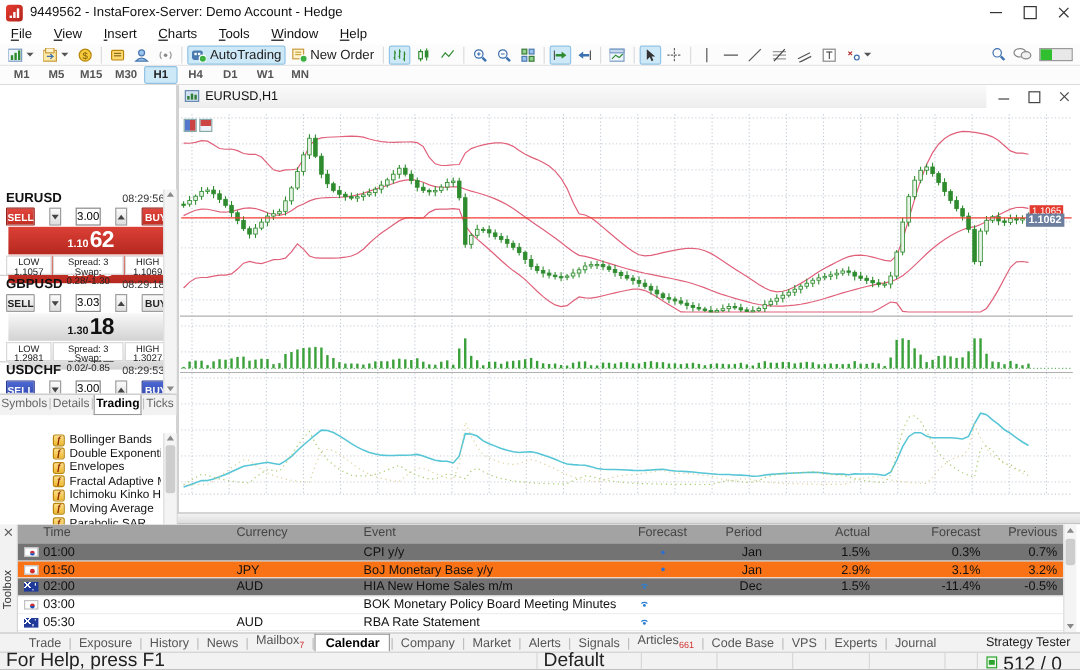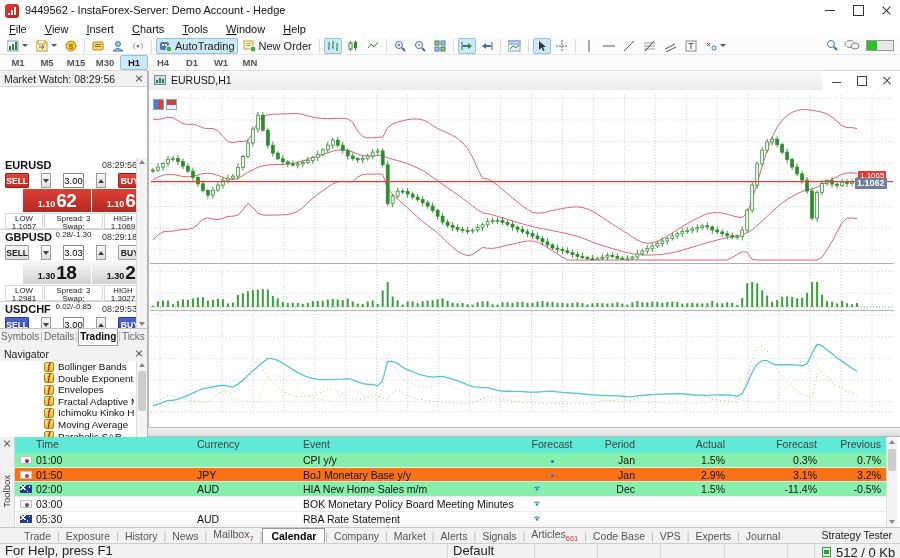--- a/index.html
+++ b/index.html
@@ -45,21 +45,21 @@
   .mw-block{position:relative;width:147px;height:72px;border-bottom:1px solid #cfcfcf;box-sizing:border-box;}
   .mw-rowA{position:absolute;left:0;top:0;width:100%;height:14px;}
   .mw-name{position:absolute;left:5px;top:1px;font-size:11px;font-weight:bold;color:#111;}
   .mw-time{position:absolute;right:10px;top:2px;font-size:9px;color:#333;}
   .mw-rowB{position:absolute;left:5px;top:15px;height:15px;width:137px;display:flex;gap:12px;}
   .mw-btn{width:33px;height:15px;font-size:8.5px;font-weight:bold;text-align:center;line-height:15px;border-radius:1px;box-sizing:border-box;}
   .mw-dd,.mw-up{width:13px;height:15px;background:linear-gradient(#fbfbfb,#dedede);border:1px solid #9d9d9d;box-sizing:border-box;display:flex;align-items:center;justify-content:center;}
   .mw-dd:after{content:"";width:0;height:0;border-left:3px solid transparent;border-right:3px solid transparent;border-top:4px solid #444;}
   .mw-up:after{content:"";width:0;height:0;border-left:3px solid transparent;border-right:3px solid transparent;border-bottom:4px solid #444;}
   .mw-spin{flex:1;height:15px;background:#fff;border:1px solid #8a8a8a;box-sizing:border-box;font-size:9.5px;text-align:center;line-height:13px;color:#000;}
-  .mw-rowC{position:absolute;left:23px;top:31px;width:137px;height:23px;display:flex;gap:1px;}
+  .mw-rowC{position:absolute;left:7px;top:31px;width:137px;height:40px;display:flex;gap:1px;flex-direction:column;}
   .mw-big{flex:1;display:flex;align-items:baseline;justify-content:center;padding-top:1px;}
   .mw-big .sm{font-size:9px;font-weight:bold;margin-right:1px;}
   .mw-big .lg{font-size:19px;font-weight:bold;letter-spacing:-0.5px;}
   .mw-rowD{position:absolute;left:5px;top:55px;width:137px;height:16px;display:flex;gap:1px;font-size:7.8px;color:#222;}
   .mw-cell{border:1px solid #d8d8d8;box-sizing:border-box;text-align:center;line-height:8px;padding-top:0.5px;background:#fff;}
   .mw-cell .v{font-size:8px;}
   .v-red .mw-btn{background:linear-gradient(#e0463c,#c22d24);border:1px solid #98211c;color:#fff;}
   .v-red .mw-big{background:linear-gradient(#dc4036,#b5281f);color:#fff;}
   .v-gray .mw-btn{background:linear-gradient(#fbfbfb,#dcdcdc);border:1px solid #9d9d9d;color:#222;}
   .v-gray .mw-big{background:linear-gradient(#f8f8f8,#d2d2d2);color:#111;}
@@ -104,43 +104,43 @@
   .oneclick{position:absolute;width:11px;height:11px;border:1px solid #8aa;box-sizing:border-box;}
   .price-tag{position:absolute;font-size:8px;color:#fff;padding:0 2px;line-height:9px;}
   #ask-tag{background:#e23b30;}
   #bid-tag{background:#6d7f9e;font-size:9px;line-height:11px;font-weight:bold;}
   #chart-splitter{left:148px;top:427px;width:752px;height:10px;background:linear-gradient(#f4f4f4,#dcdcdc);border-top:1px solid #b9b9b9;border-bottom:1px solid #b9b9b9;box-sizing:border-box;}
   
   #toolbox{left:0;top:437px;width:900px;height:106px;background:#fff;}
   #tb-strip{position:absolute;left:0;top:0;width:15px;height:90px;background:#f2f2f2;border-right:1px solid #d5d5d5;box-sizing:border-box;}
   #tb-strip-label{position:absolute;left:1px;top:38px;font-size:9.5px;color:#333;writing-mode:vertical-rl;transform:rotate(180deg);}
   #cal-table{position:absolute;left:15px;top:0;width:871px;height:90px;overflow:hidden;font-size:10.5px;color:#111;}
-  .cal-hdr{position:absolute;left:0;top:0;width:871px;height:16px;background:#5eead4;border-bottom:1px solid #c9c9c9;color:#444;}
+  .cal-hdr{position:absolute;left:0;top:0;width:871px;height:16px;background:#a3a3a3;border-bottom:1px solid #c9c9c9;color:#444;}
   .cal-col{position:absolute;top:1px;white-space:nowrap;}
   .cal-row{position:absolute;left:0;width:871px;height:14.7px;border-bottom:1px solid #ececec;box-sizing:border-box;}
-  .bg-blue{background:#86efac;} .bg-pink{background:#f97316;} .bg-white{background:#fff;}
+  .bg-blue{background:#737373;} .bg-pink{background:#f97316;} .bg-white{background:#fff;}
   .flag{position:absolute;left:5px;top:3px;width:12px;height:8px;box-sizing:border-box;}
   .cal-time{position:absolute;left:21px;top:1px;}
   .cal-cur{position:absolute;left:182px;top:1px;}
   .cal-event{position:absolute;left:288px;top:1px;white-space:nowrap;}
   .cal-prio{position:absolute;left:516px;width:42px;top:1px;text-align:center;}
   .r-period{position:absolute;left:558px;width:62px;top:1px;text-align:right;}
   .r-actual{position:absolute;left:620px;width:90px;top:1px;text-align:right;}
   .r-forecast{position:absolute;left:710px;width:92px;top:1px;text-align:right;}
   .r-previous{position:absolute;left:802px;width:64px;top:1px;text-align:right;}
   .prio-dot{display:inline-block;width:3px;height:3px;border-radius:50%;background:#2a6fd4;vertical-align:middle;}
   
   #bottom-tabs{left:0;top:527px;width:900px;height:16px;background:#f2f2f2;border-top:1px solid #c5c5c5;display:flex;align-items:center;font-size:10.5px;color:#555;padding-left:18px;box-sizing:border-box;}
   .btab{padding:0 6px;white-space:nowrap;position:relative;}
   .btab.active{background:#fff;border:1px solid #9a9a9a;border-bottom:none;font-weight:bold;color:#000;padding:1px 8px;}
   .btab .badge{font-size:7.5px;color:#d03030;vertical-align:sub;}
   .btab-sep{color:#b8b8b8;}
   #strategy-tester{position:absolute;right:8px;top:529px;font-size:10.5px;color:#222;}
   
-  #statusbar{left:0;top:543px;width:900px;height:15px;background:#f2f2f2;border-top:1px solid #cfcfcf;font-size:13px;color:#222;box-sizing:border-box;}
+  #statusbar{left:0;top:543px;width:900px;height:15px;background:#f2f2f2;border-top:1px solid #cfcfcf;font-size:16px;color:#222;box-sizing:border-box;}
   .sb-cell{position:absolute;top:0;height:15px;line-height:14px;border-right:1px solid #d8d8d8;box-sizing:border-box;padding-left:5px;}
   #sb-traffic-icon{position:absolute;left:822px;top:3px;width:9px;height:10px;background:#eaf6ea;border:1px solid #2fa32f;box-sizing:border-box;}
   #sb-traffic-icon:after{content:"";position:absolute;left:1px;top:2px;width:5px;height:4px;background:#2fa32f;}
   #sb-traffic{position:absolute;left:836px;top:1px;}
   svg{display:block;}
 </style>
 </head>
 <body>
 
 <div id="app">
@@ -368,24 +368,20 @@
       <span class="tf">M15</span>
       <span class="tf">M30</span>
       <span class="tf active">H1</span>
       <span class="tf">H4</span>
       <span class="tf">D1</span>
       <span class="tf">W1</span>
       <span class="tf">MN</span>
     </div>
 
   <div id="left-col" class="abs">
-    <div class="panel-hdr" style="top:0">
-      <span>Market Watch: 08:29:56</span>
-      <span class="panel-x"></span>
-    </div>
     <div id="mw-body">
         <div class="mw-block v-red">
           <div class="mw-rowA">
             <span class="mw-name">EURUSD</span>
             <span class="mw-time">08:29:56</span>
           </div>
           <div class="mw-rowB">
             <div class="mw-btn">SELL</div>
             <div class="mw-dd"></div>
             <div class="mw-spin">3.00</div>
@@ -475,24 +471,20 @@
     <div id="mw-tabs">
         <span class="mini-tab">Symbols</span>
         <span class="mini-sep">|</span>
         <span class="mini-tab">Details</span>
         <span class="mini-sep">|</span>
         <span class="mini-tab active">Trading</span>
         <span class="mini-sep">|</span>
         <span class="mini-tab">Ticks</span>
       </div>
 
-    <div class="panel-hdr" id="nav-hdr">
-      <span>Navigator</span>
-      <span class="panel-x"></span>
-    </div>
     <div class="treeline"></div>
     <div id="nav-body">
         <div class="tree-item">
           <span class="ficon">f</span>
           <span class="txt">Bollinger Bands</span>
         </div>
         <div class="tree-item">
           <span class="ficon">f</span>
           <span class="txt">Double Exponential</span>
         </div>

